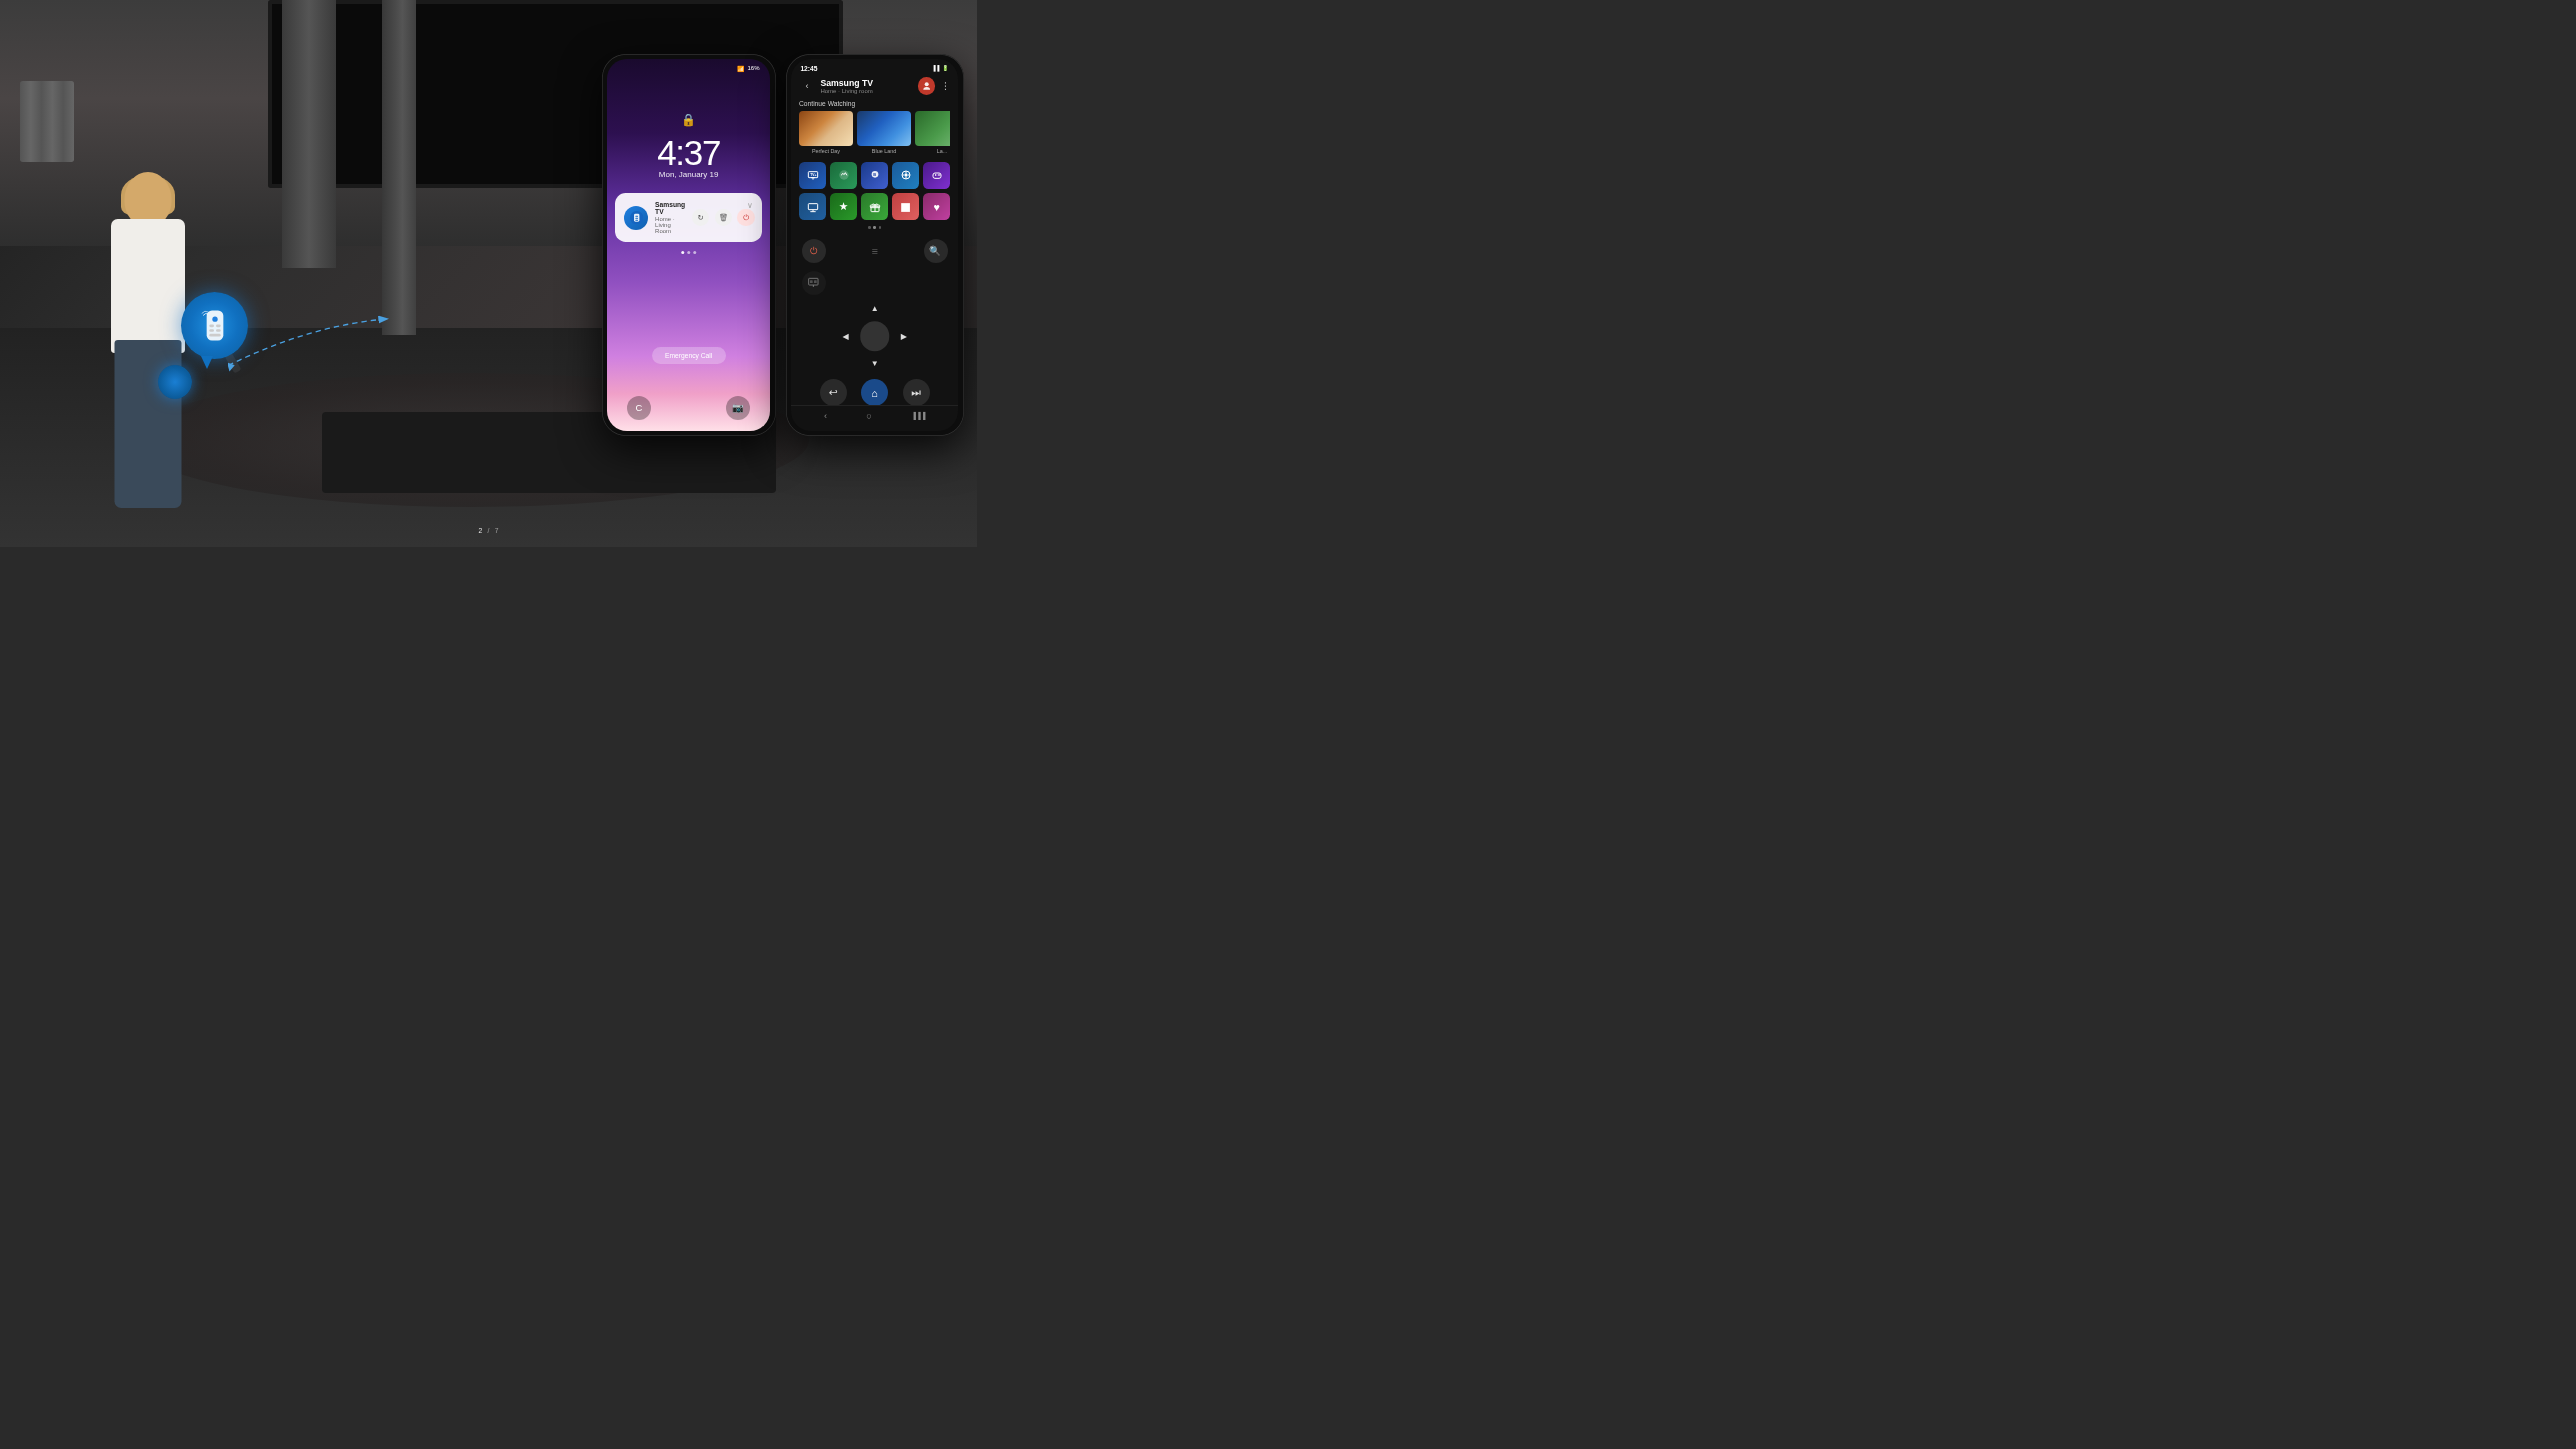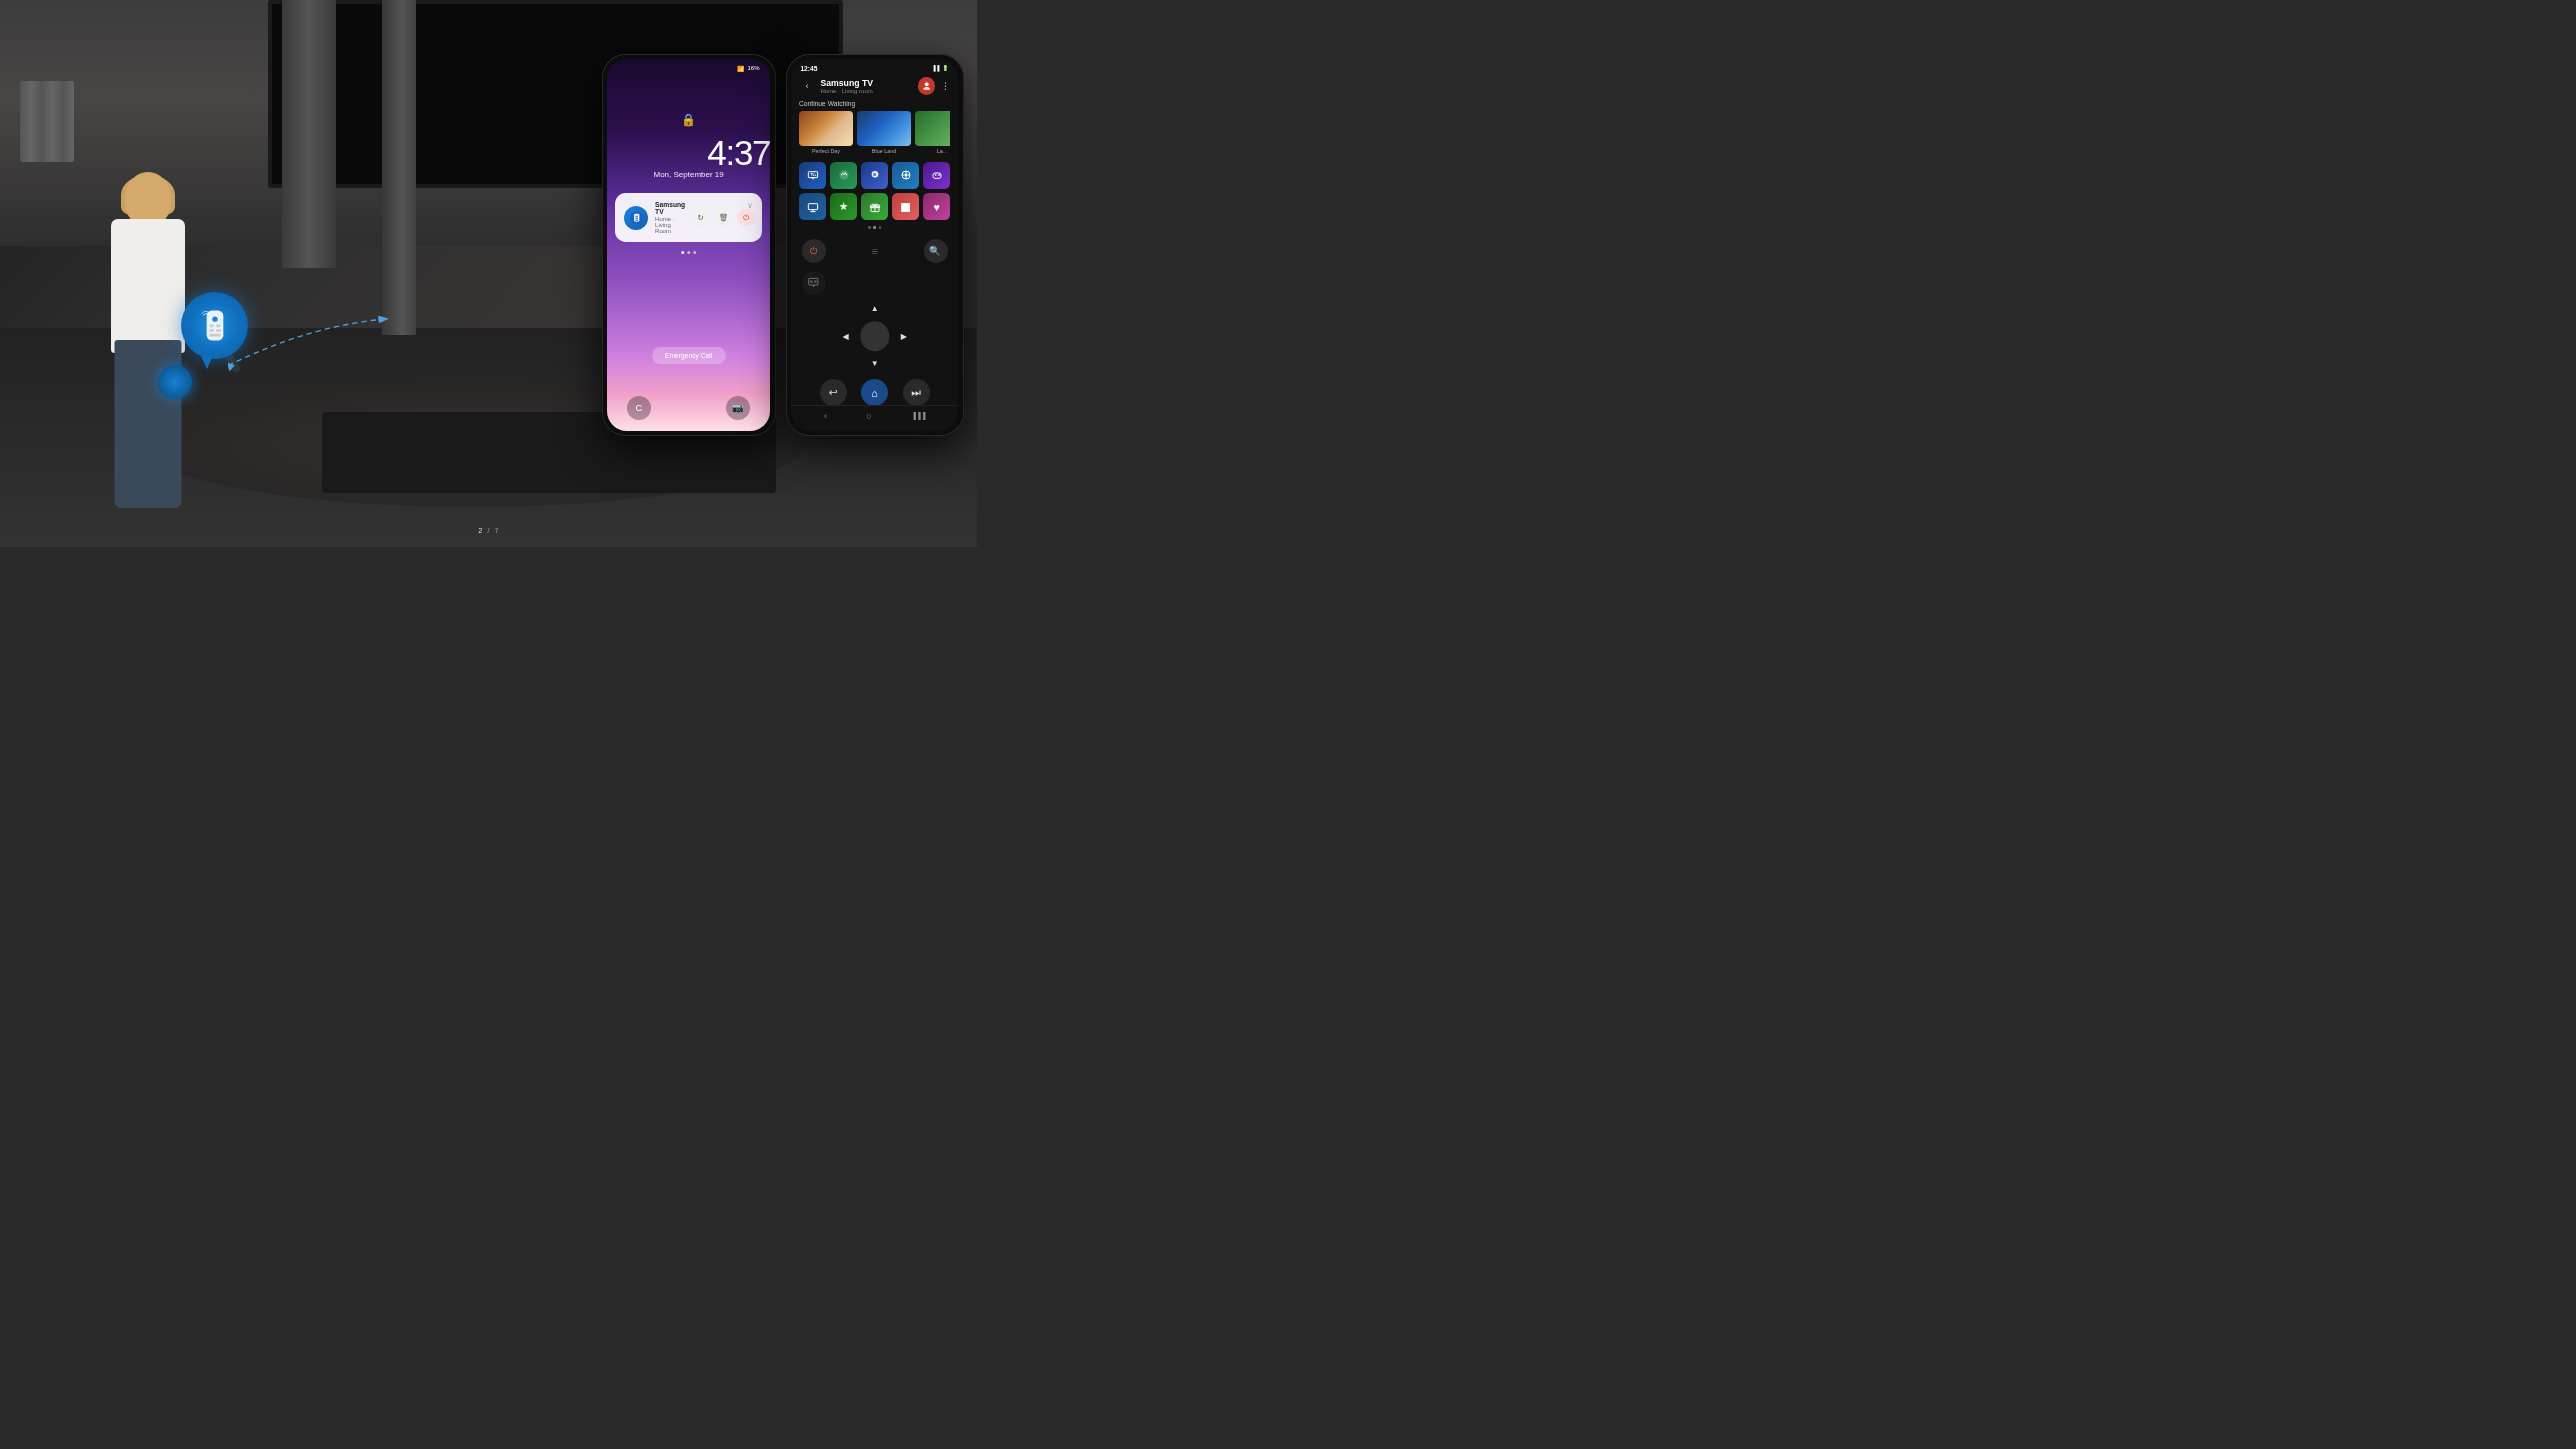--- a/index.html
+++ b/index.html
@@ -270,21 +270,21 @@
       transform: translateX(-50%);
       font-size: 12px;
       color: rgba(255,255,255,0.9);
     }
 
     
     .lock-time {
       position: absolute;
       top: 74px;
       width: 100%;
-      text-align: right;
+      text-align: center;
       font-size: 35px;
       font-weight: 200;
       color: #fff;
       letter-spacing: -1.3px;
     }
     .lock-date {
       position: absolute;
       top: 111px;
       width: 100%;
       text-align: center;
@@ -792,21 +792,21 @@
 
       <div class="status-bar-phone1">
         <span>📶</span>
         <span>16%</span>
       </div>
 
       <div class="lock-icon">🔒</div>
 
       <div class="lock-time">4:37</div>
 
-      <div class="lock-date">Mon, September 19</div>
+      <div class="lock-date">Mon, January 19</div>
 
       <div class="notification-card">
         <div class="notif-icon">
           <svg width="13.4" height="13.4" viewBox="0 0 20 20" fill="none">
             <circle cx="10" cy="10" r="10" fill="#1565C0"></circle>
             <rect x="6" y="4" width="8" height="12" rx="2" fill="white" opacity="0.9"></rect>
             <rect x="8" y="7" width="4" height="1.5" rx="0.75" fill="#1565C0"></rect>
             <rect x="8" y="10" width="4" height="1.5" rx="0.75" fill="#1565C0"></rect>
             <rect x="8" y="13" width="4" height="1.5" rx="0.75" fill="#1565C0"></rect>
           </svg>

